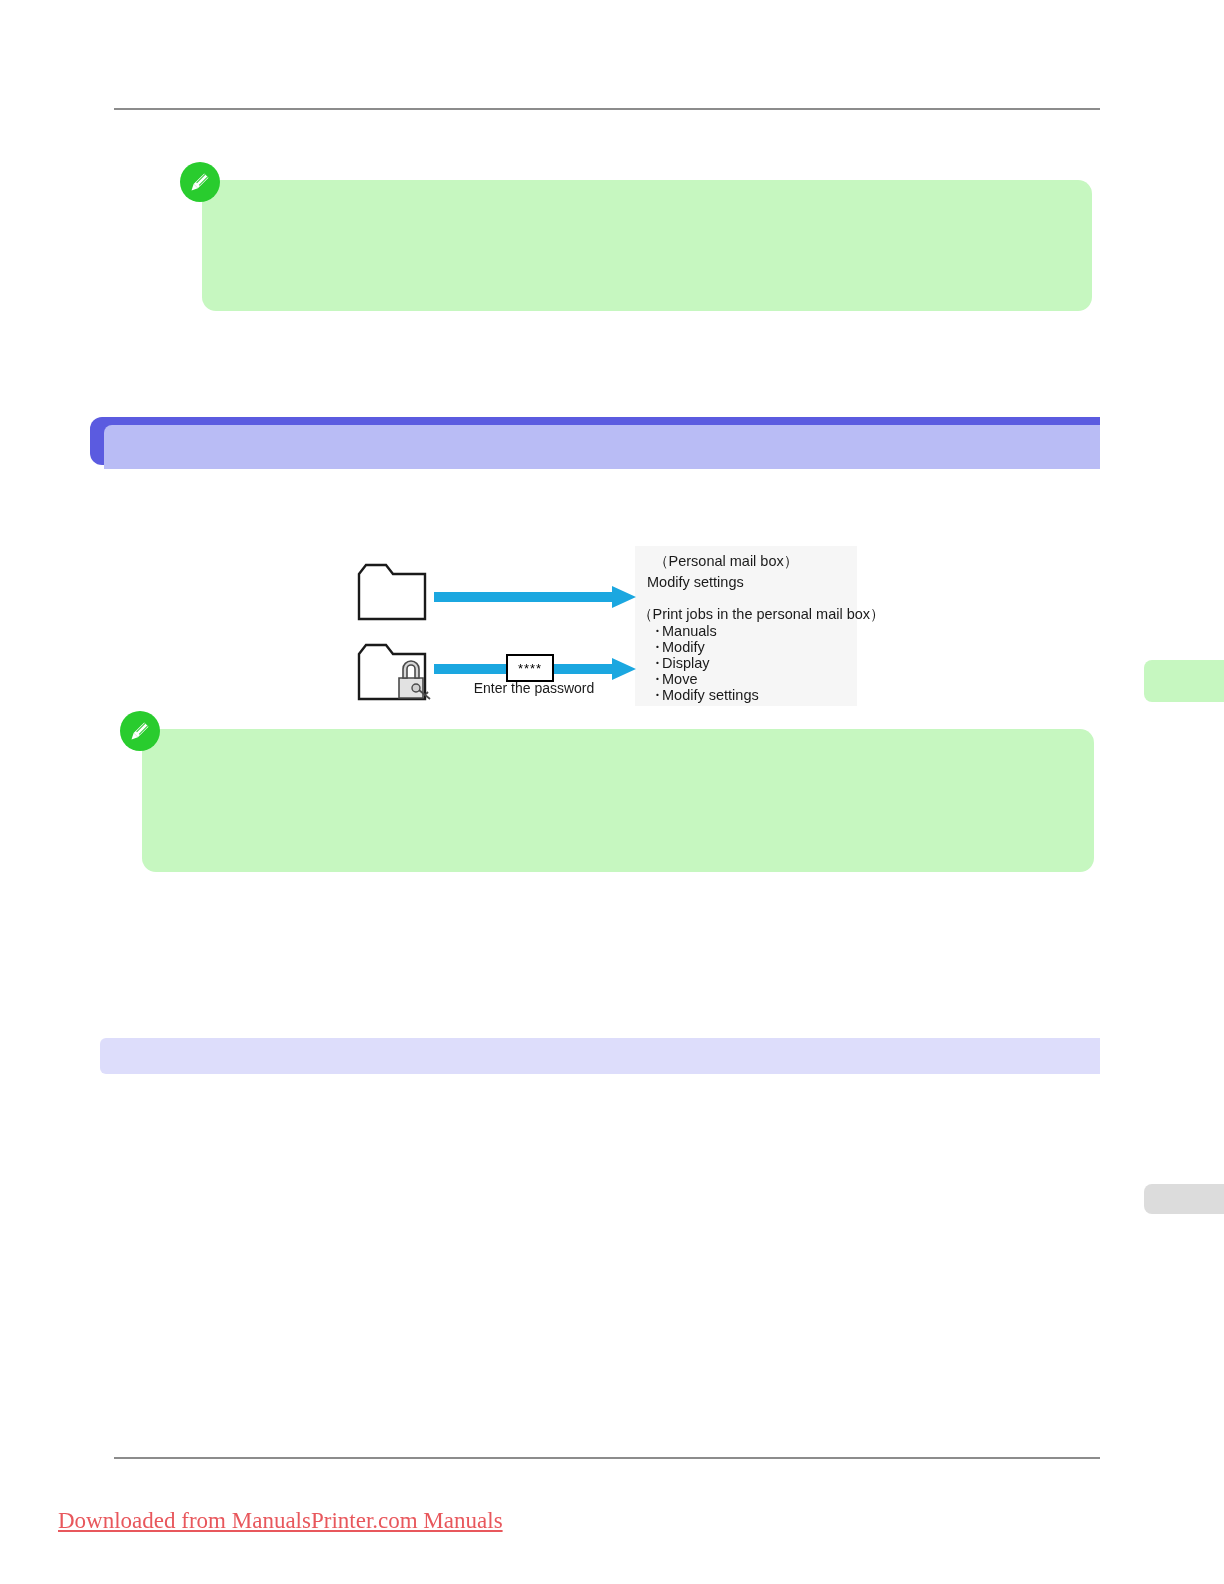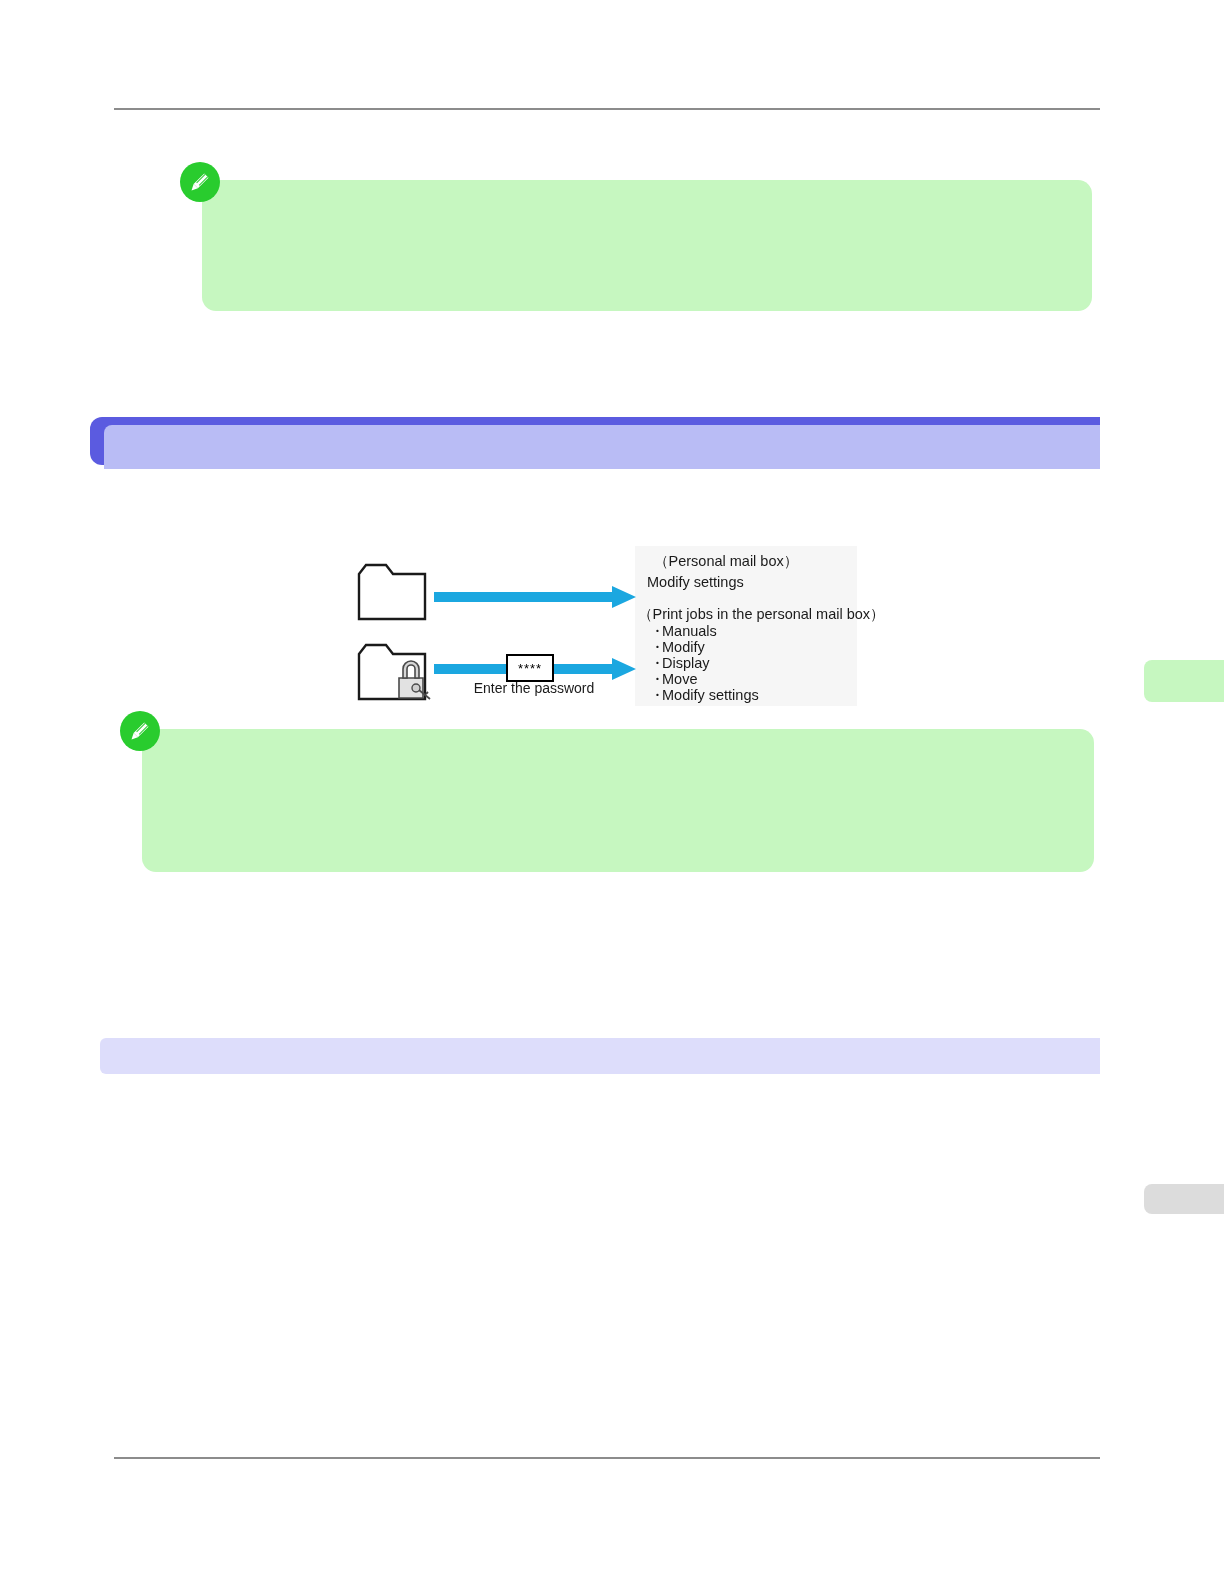--- a/index.html
+++ b/index.html
@@ -354,14 +354,15 @@
 
   <div id="body-text-4" class="body-text"></div>
 
   <div id="side-tab-green" class="side-tab"></div>
   <div id="side-tab-gray" class="side-tab"></div>
 
   <div id="rule-bottom" class="rule"></div>
 
   <div id="page-number"></div>
 
+  <a id="footer-link" href="#">Downloaded from ManualsPrinter.com Manuals</a>
 
 </div>
 
 </body></html>

